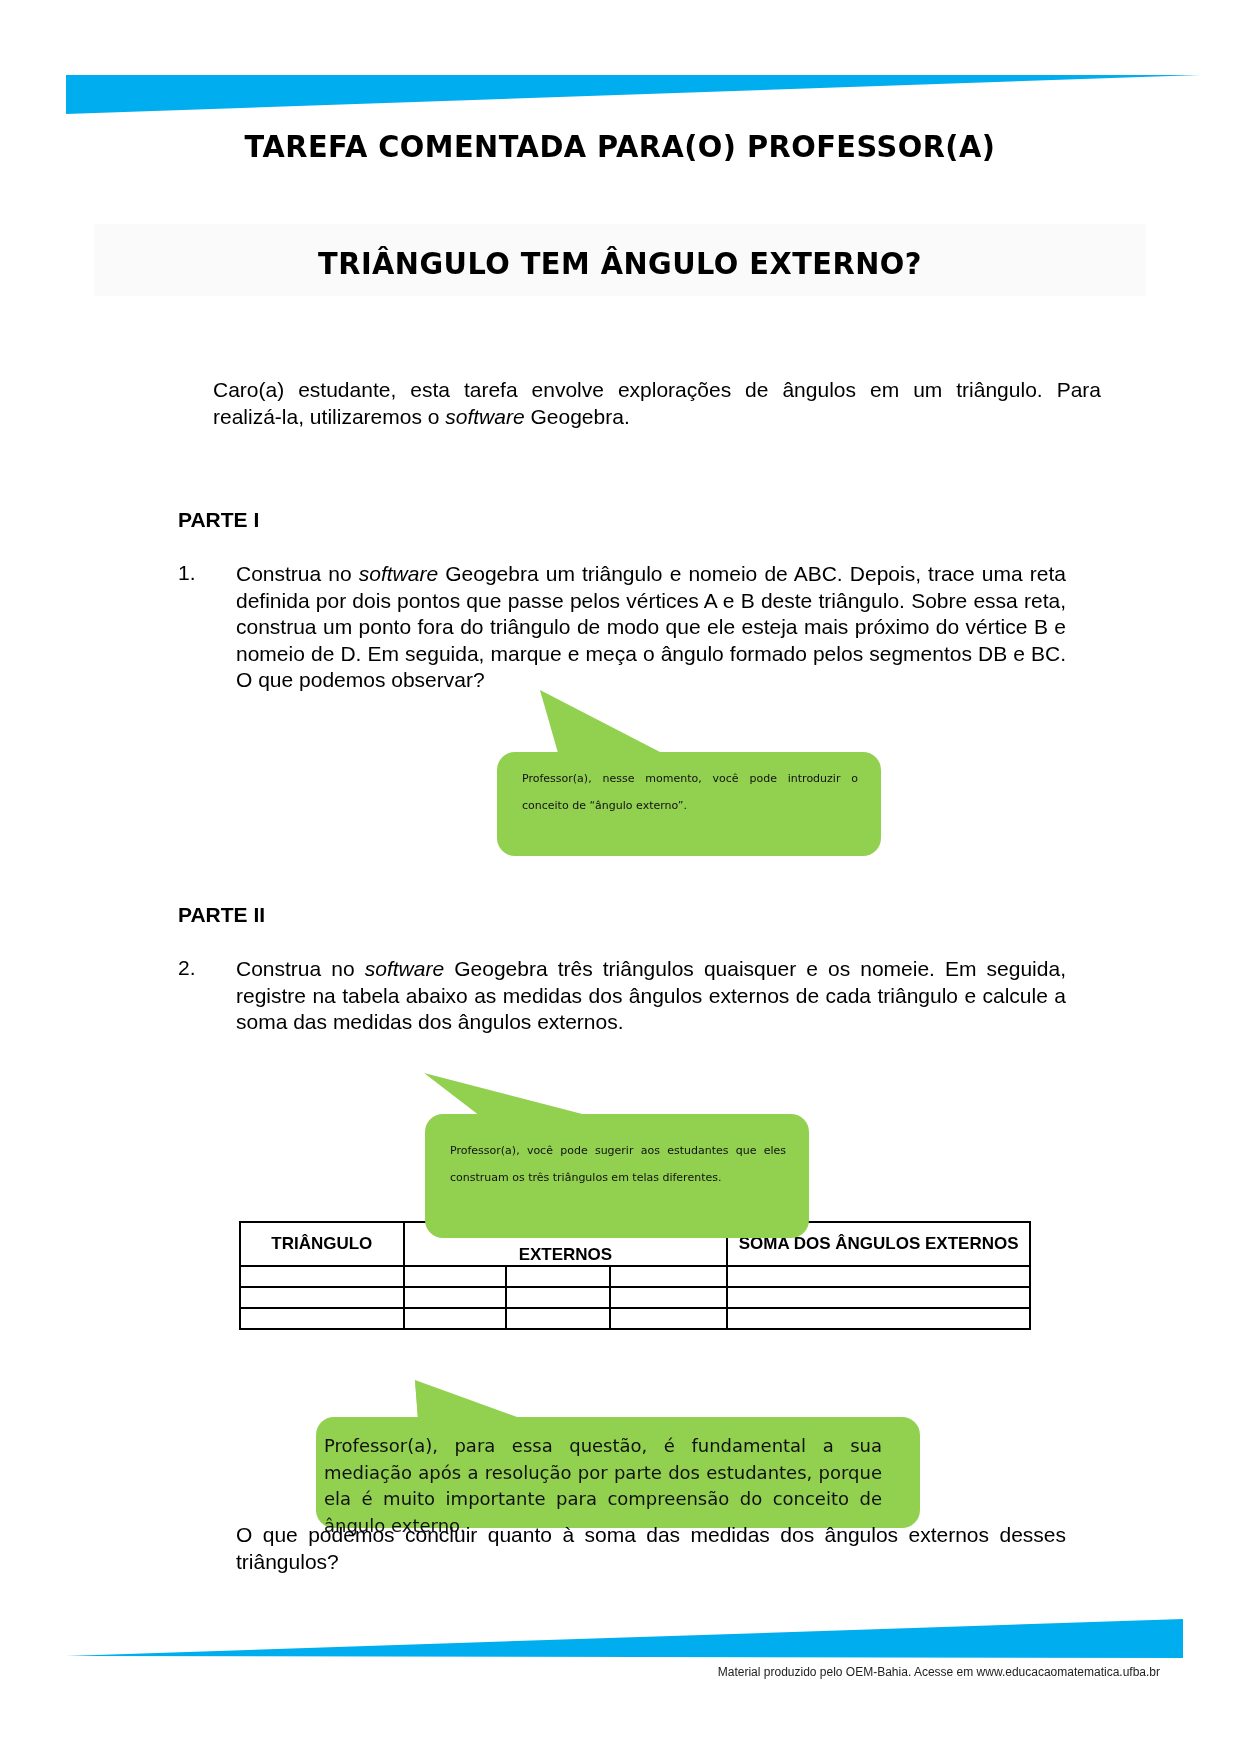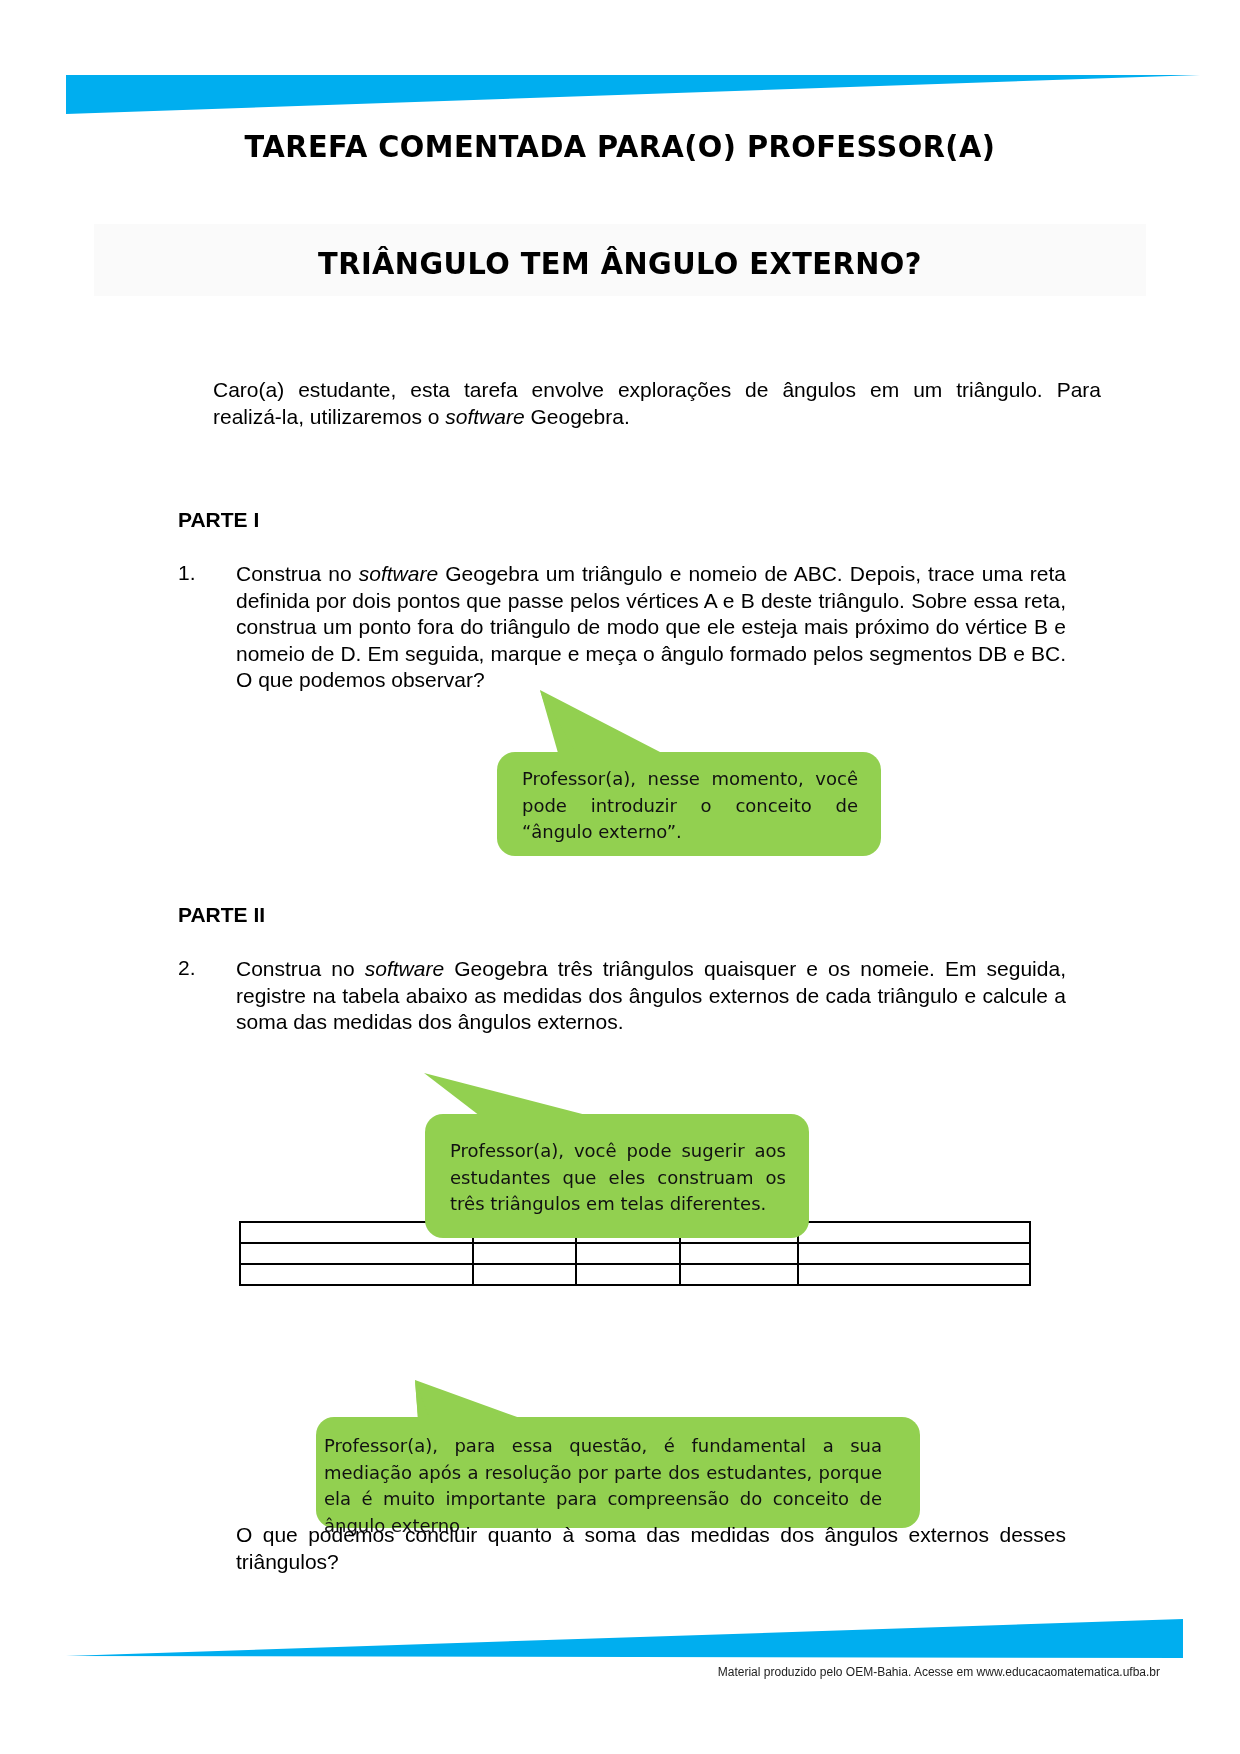--- a/index.html
+++ b/index.html
@@ -25,21 +25,21 @@
     .para {
       font-size: 21px; line-height: 26.5px; text-align: justify;
     }
     .para i { font-style: italic; }
     .intro { left: 196px; top: 377px; width: 888px; margin-left: 17px; }
     .heading { font-size: 21px; font-weight: bold; }
     .num { font-size: 21px; }
     .q { left: 236px; width: 830px; }
     .justify-last { text-align-last: justify; }
     .callout-text {
-      position: absolute; font-family: "DejaVu Sans", sans-serif; font-size: 18px;
+      position: absolute; font-family: "DejaVu Sans", sans-serif; font-size: 11px;
       line-height: 26.5px; color: #111; text-align: justify;
     }
     table.grid {
       position: absolute; left: 239px; top: 1221px; width: 792px;
       border-collapse: collapse; font-size: 17px; font-weight: bold;
     }
     table.grid td { border: 2.5px solid #000; padding: 0; text-align: center; }
     table.grid tr.hdr td { height: 42px; line-height: 20px; }
     table.grid tr.row td { height: 19px; }
     .footer {
@@ -73,20 +73,25 @@
   <rect x="497" y="752" width="384" height="104" rx="18" ry="18" fill="#92d050"></rect>
 </svg>
 <div class="callout-text" style="left:522px; top:766px; width:336px;">Professor(a), nesse momento, você pode introduzir o conceito de “ângulo externo”.</div>
 
 <div class="abs heading" style="left:178px; top:903px;">PARTE II</div>
 <div class="abs num" style="left:178px; top:956px;">2.</div>
 <div class="abs para q" style="top:956px;"><span>Construa no </span><i>software</i><span> Geogebra três triângulos quaisquer e os nomeie. Em seguida, registre na tabela abaixo as medidas dos ângulos externos de cada triângulo e calcule a soma das medidas dos ângulos externos.</span></div>
 
 <table class="grid">
   <tbody>
+      <tr class="hdr">
+    <td style="width:162px;">TRIÂNGULO</td>
+    <td colspan="3" style="vertical-align:bottom;">EXTERNOS</td>
+    <td style="width:302px;">SOMA DOS ÂNGULOS EXTERNOS</td>
+  </tr>
   <tr class="row">
     <td></td>
     <td style="width:101px"></td>
     <td style="width:102px"></td>
     <td style="width:116px"></td>
     <td></td>
   </tr>
   <tr class="row">
     <td></td>
         <td></td>

